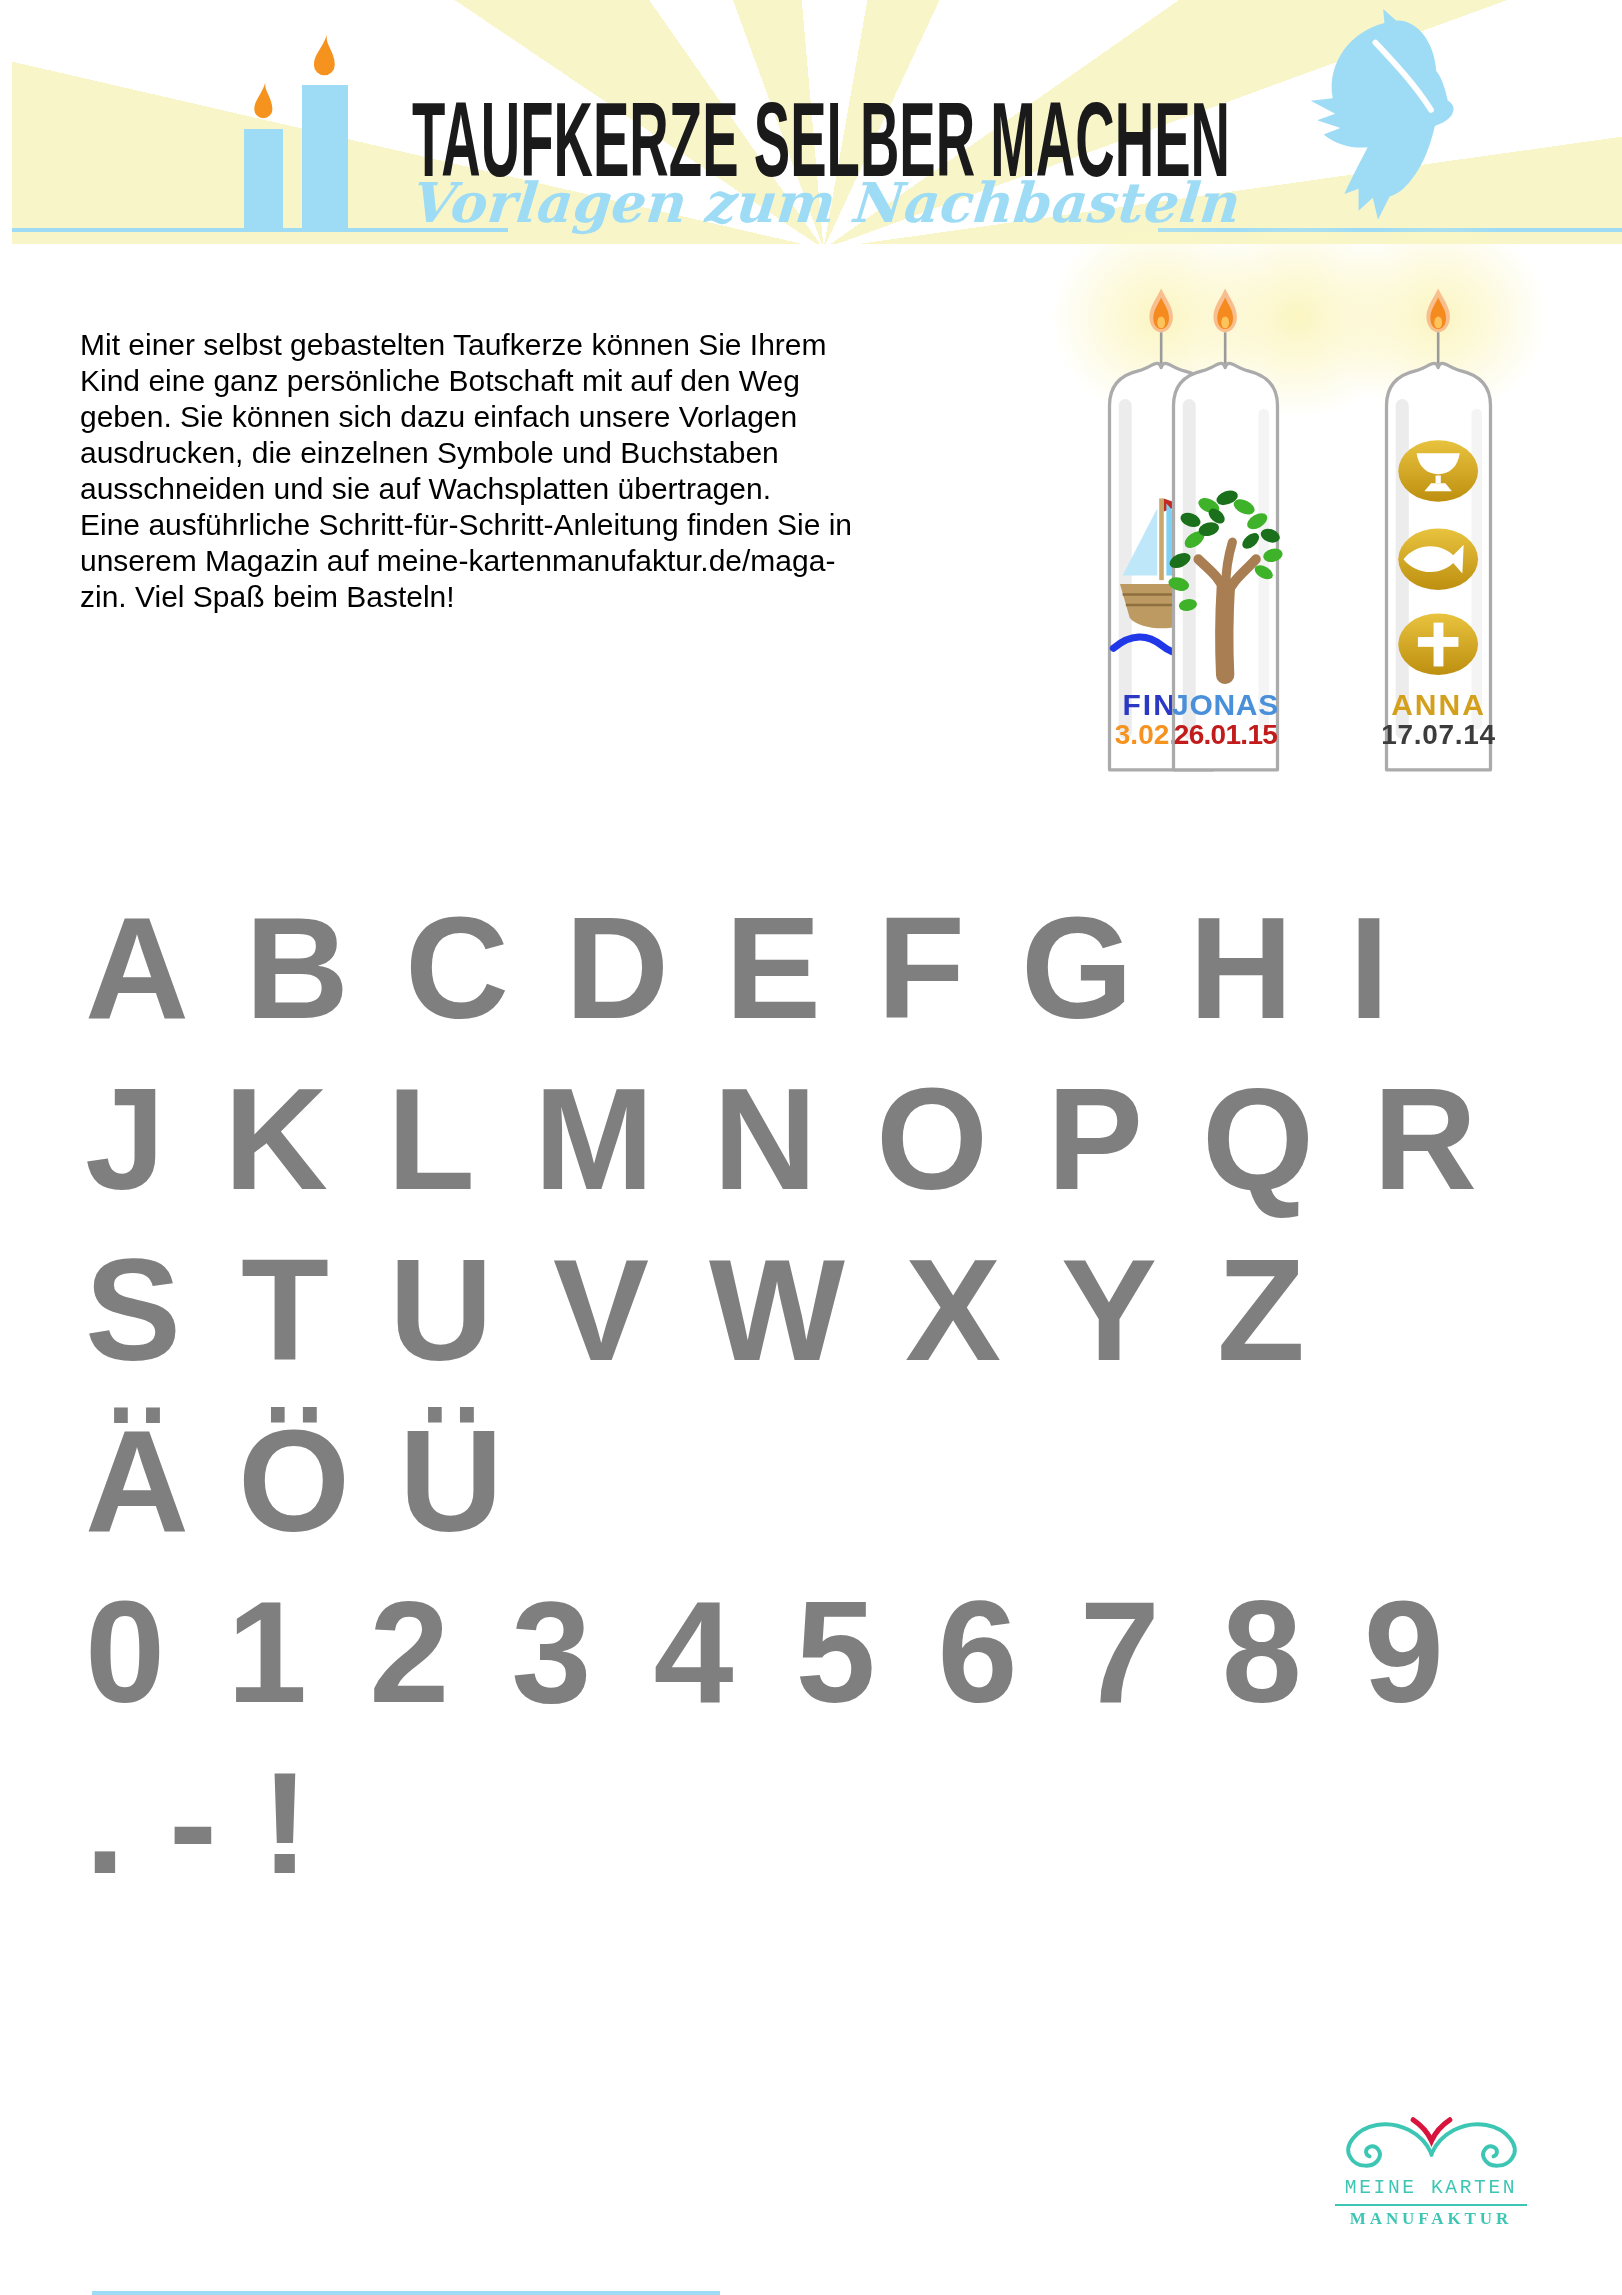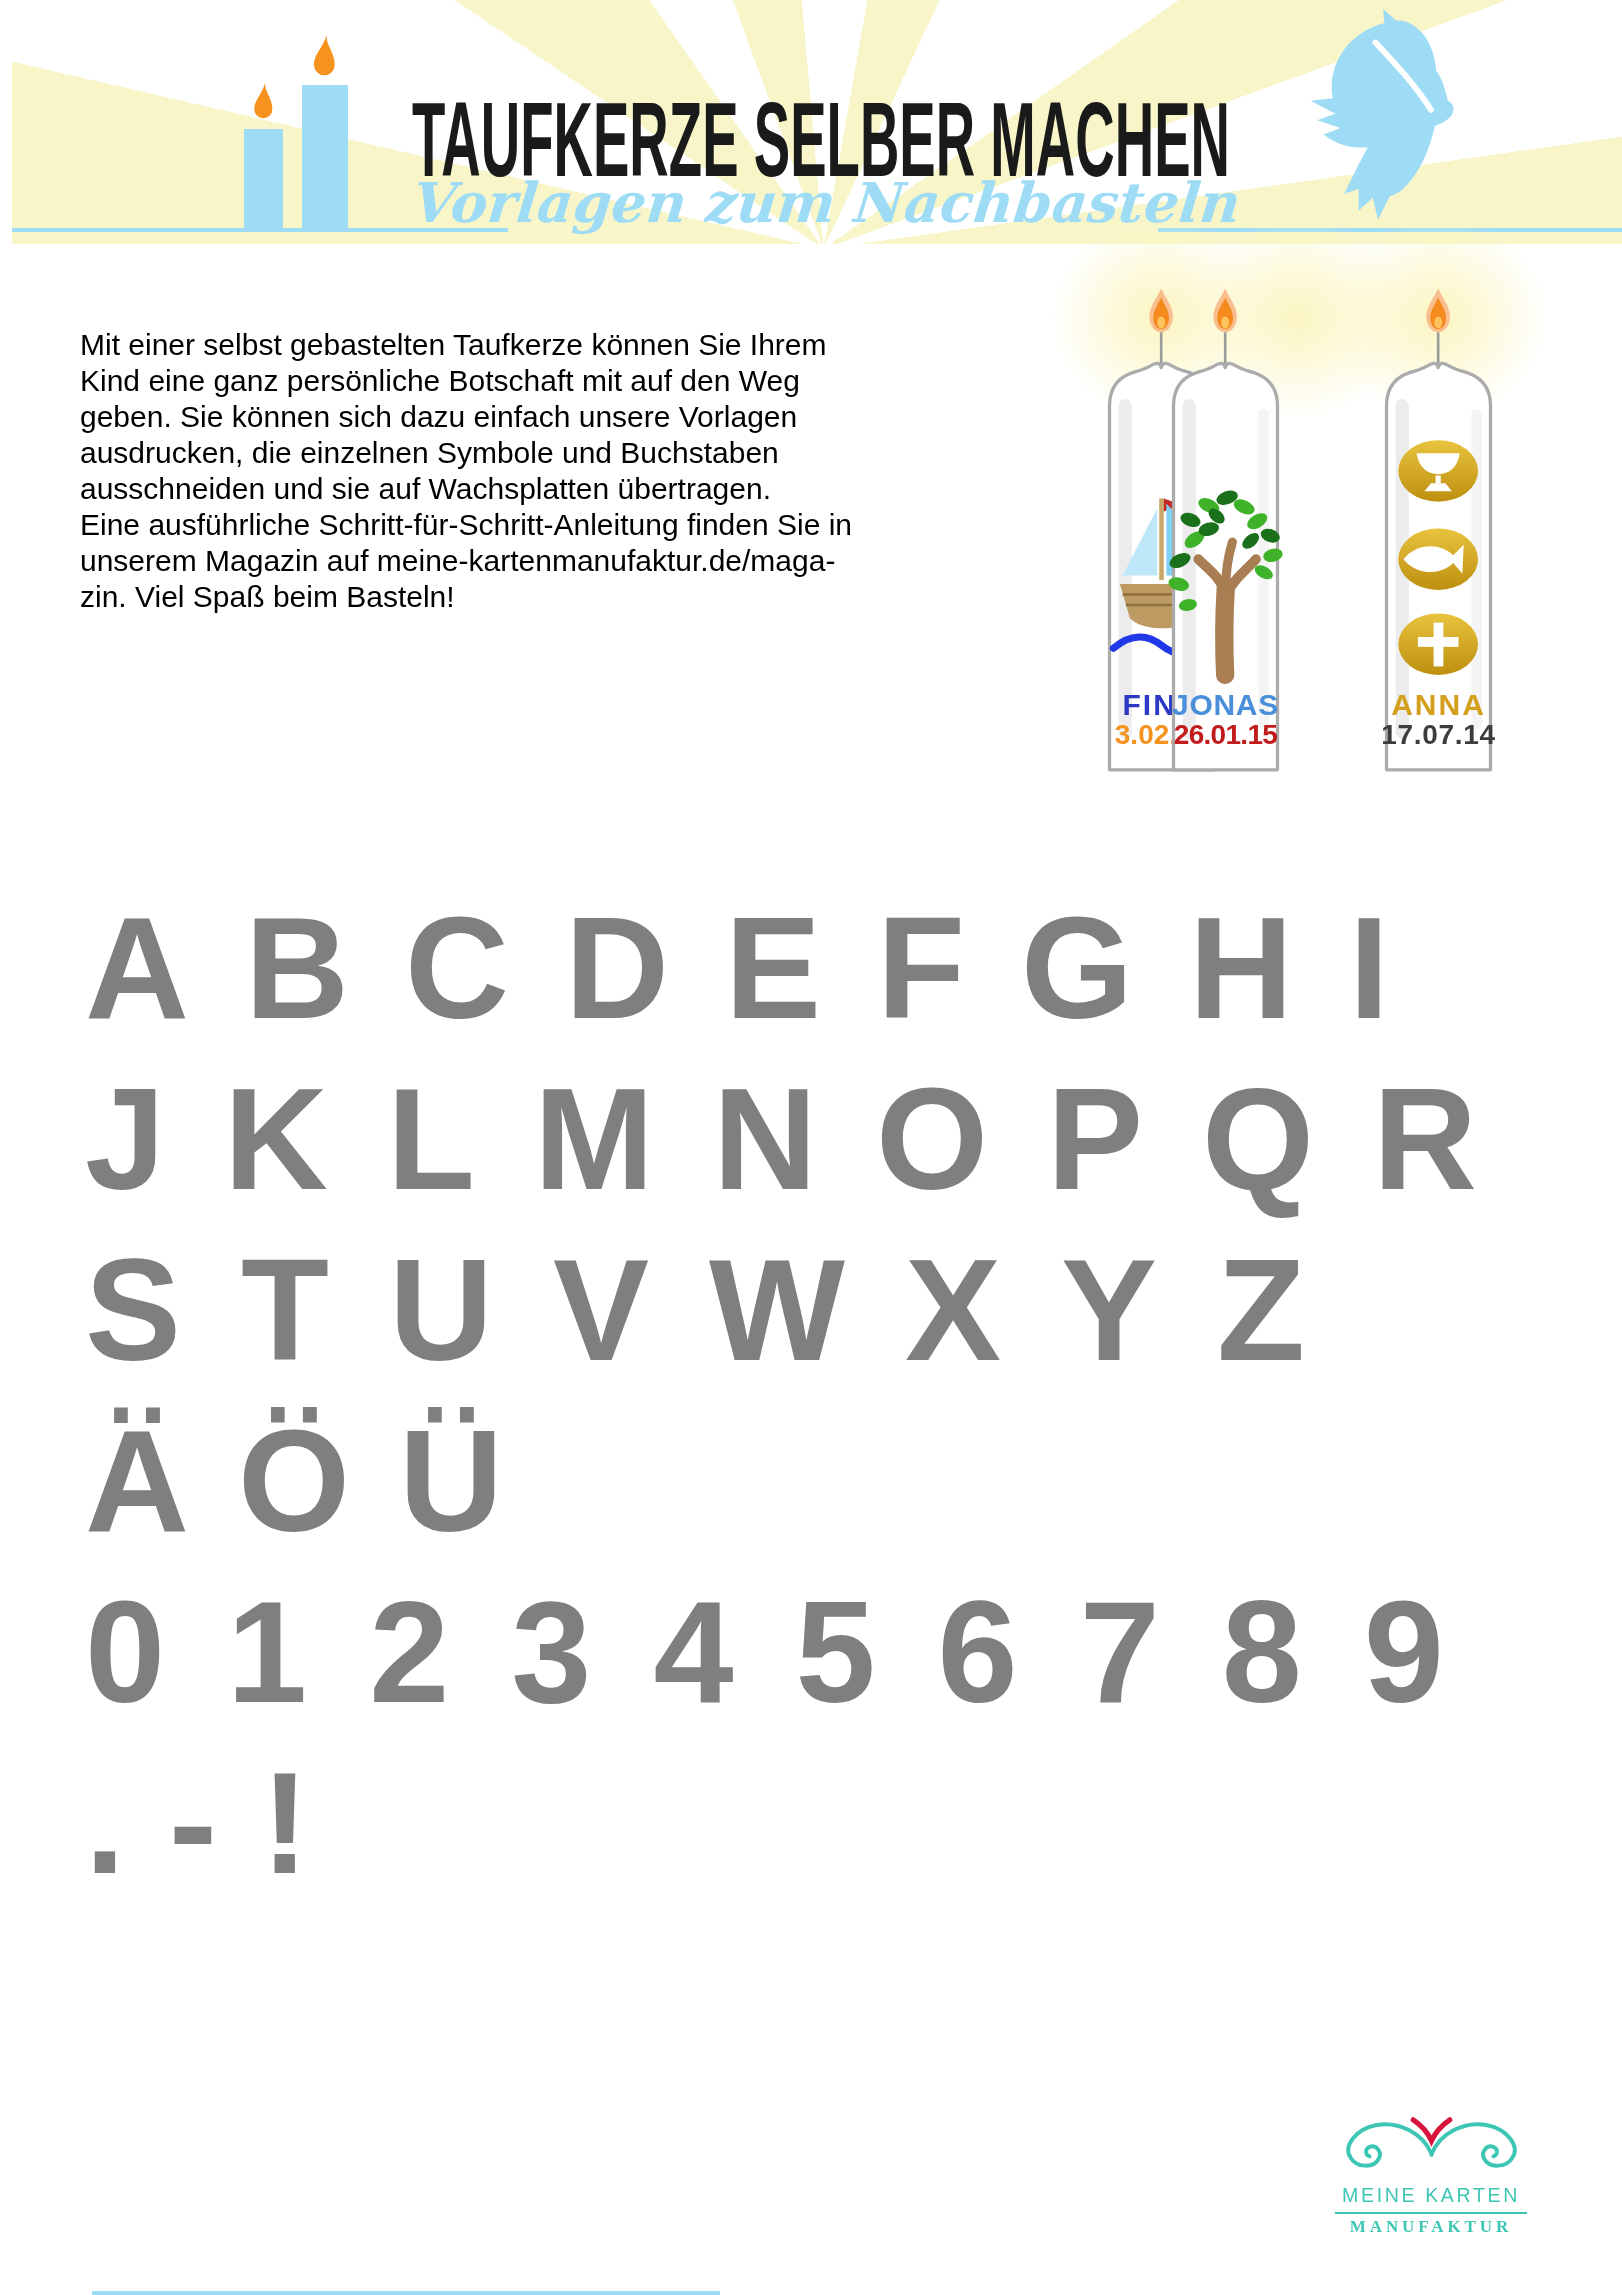--- a/index.html
+++ b/index.html
@@ -58,21 +58,21 @@
   #alphabet{position:absolute;left:85px;top:883px;color:var(--gray-letter);}
   .letter-row{display:flex;align-items:baseline;height:171px;line-height:171px;
     font-weight:bold;font-size:144px;}
   .letter-row .glyph{display:block;}
   #row-1{gap:56px;} #row-2{gap:59px;} #row-3{gap:60px;}
   #row-4{gap:49px;} #row-5{gap:62px;} #row-6{gap:44px;}
 
   
   #footer{position:absolute;left:1335px;top:2112px;width:192px;text-align:center;}
   #footer-ornament{display:block;margin:0 auto;}
-  #brand-line1{margin-top:12px;font-family:Liberation Sans, sans-serif;font-size:19.6px;
+  #brand-line1{margin-top:5px;font-family:Liberation Mono, monospace;font-size:19.6px;
     letter-spacing:2.6px;color:var(--teal);white-space:nowrap;}
   #brand-rule{margin:4.6px 0 3.9px 0;height:2px;background:var(--teal);}
   #brand-line2{font-family:"Liberation Serif",serif;font-weight:bold;font-size:17px;
     letter-spacing:3.9px;color:var(--teal);white-space:nowrap;}
 
   #bottom-bar{position:absolute;left:92px;top:2291px;width:628px;height:3.9px;background:var(--lightblue);}
 </style>
 </head>
 <body>
 

